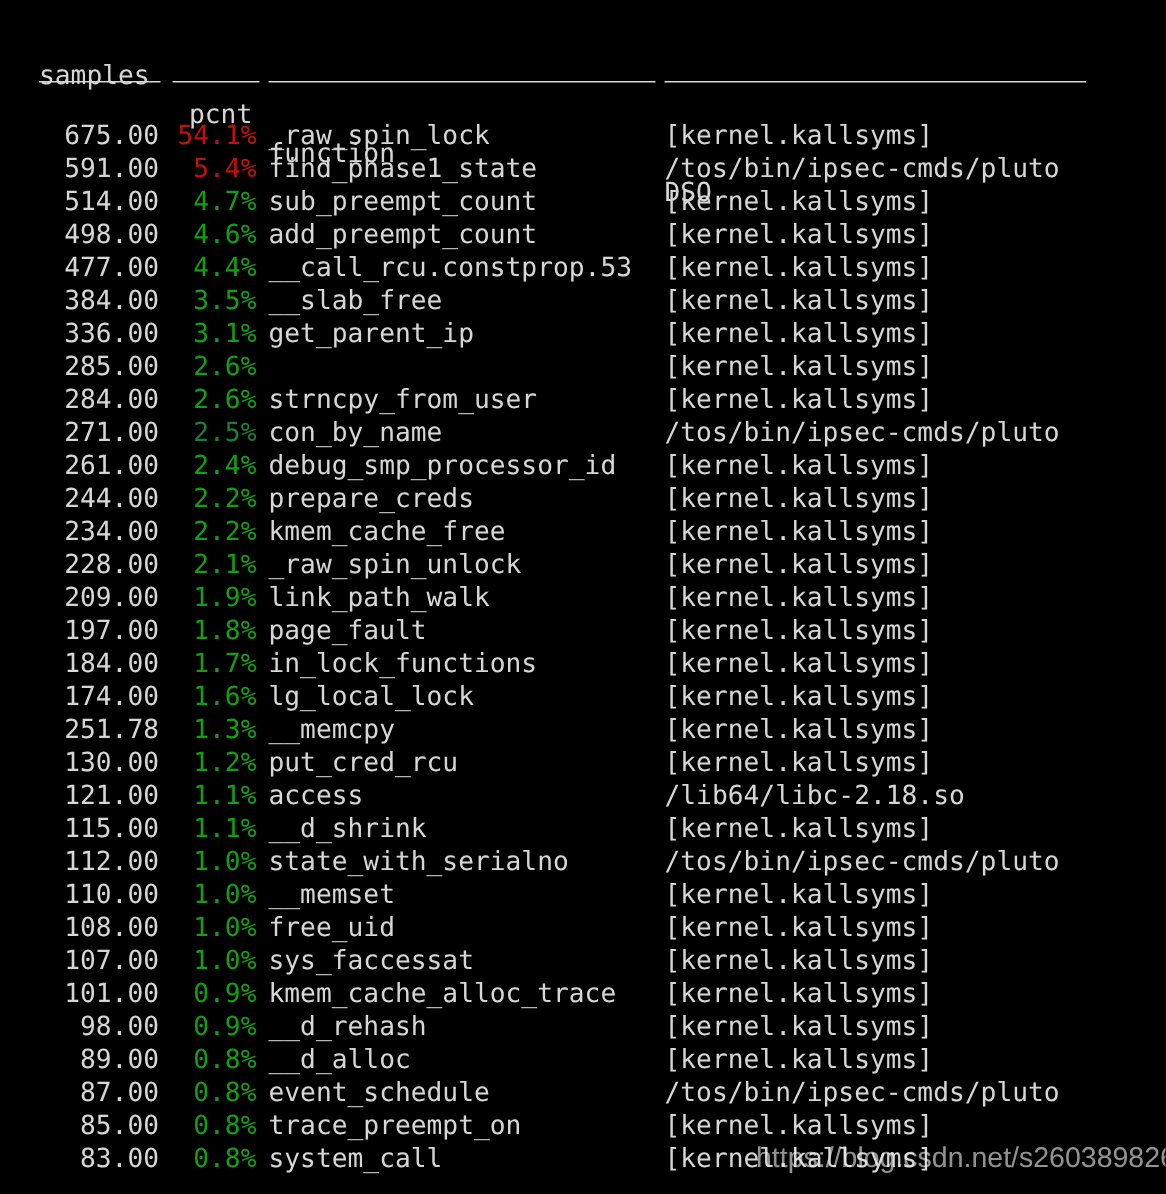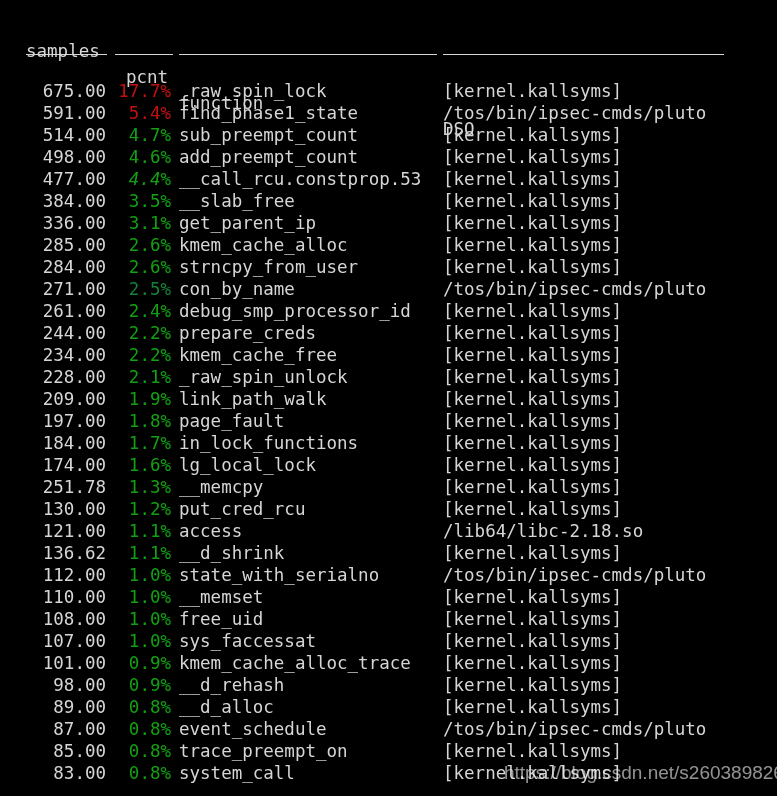--- a/index.html
+++ b/index.html
@@ -140,42 +140,42 @@
   </div>
 
   <div id="rules">
     <div class="rule r-samples"></div>
     <div class="rule r-pcnt"></div>
     <div class="rule r-func"></div>
     <div class="rule r-dso"></div>
   </div>
 
   <div id="rows">
-      <div class="row"><span class="c-samples">675.00</span><span class="c-pcnt" style="color: rgb(194, 16, 16);">17.7%</span><span class="c-func">_raw_spin_lock</span><span class="c-dso">[kernel.kallsyms]</span></div>
+      <div class="row"><span class="c-samples">675.00</span><span class="c-pcnt" style="color: rgb(194, 16, 16);">54.1%</span><span class="c-func">_raw_spin_lock</span><span class="c-dso">[kernel.kallsyms]</span></div>
       <div class="row"><span class="c-samples">591.00</span><span class="c-pcnt" style="color: rgb(194, 16, 16);">5.4%</span><span class="c-func">find_phase1_state</span><span class="c-dso">/tos/bin/ipsec-cmds/pluto</span></div>
       <div class="row"><span class="c-samples">514.00</span><span class="c-pcnt" style="color: rgb(18, 160, 18);">4.7%</span><span class="c-func">sub_preempt_count</span><span class="c-dso">[kernel.kallsyms]</span></div>
       <div class="row"><span class="c-samples">498.00</span><span class="c-pcnt" style="color: rgb(18, 160, 18);">4.6%</span><span class="c-func">add_preempt_count</span><span class="c-dso">[kernel.kallsyms]</span></div>
-      <div class="row"><span class="c-samples">477.00</span><span class="c-pcnt" style="color: rgb(18, 160, 18); font-style: italic;">4.4%</span><span class="c-func">__call_rcu.constprop.53</span><span class="c-dso">[kernel.kallsyms]</span></div>
+      <div class="row"><span class="c-samples">477.00</span><span class="c-pcnt" style="color: rgb(18, 160, 18);">4.4%</span><span class="c-func">__call_rcu.constprop.53</span><span class="c-dso">[kernel.kallsyms]</span></div>
       <div class="row"><span class="c-samples">384.00</span><span class="c-pcnt" style="color: rgb(18, 160, 18);">3.5%</span><span class="c-func">__slab_free</span><span class="c-dso">[kernel.kallsyms]</span></div>
       <div class="row"><span class="c-samples">336.00</span><span class="c-pcnt" style="color: rgb(18, 160, 18);">3.1%</span><span class="c-func">get_parent_ip</span><span class="c-dso">[kernel.kallsyms]</span></div>
-      <div class="row"><span class="c-samples">285.00</span><span class="c-pcnt" style="color: rgb(18, 160, 18);">2.6%</span><span class="c-func">kmem_cache_alloc</span><span class="c-dso">[kernel.kallsyms]</span></div>
+      <div class="row"><span class="c-samples">285.00</span><span class="c-pcnt" style="color: rgb(18, 160, 18);">2.6%</span><span class="c-dso">[kernel.kallsyms]</span></div>
       <div class="row"><span class="c-samples">284.00</span><span class="c-pcnt" style="color: rgb(18, 160, 18);">2.6%</span><span class="c-func">strncpy_from_user</span><span class="c-dso">[kernel.kallsyms]</span></div>
       <div class="row"><span class="c-samples">271.00</span><span class="c-pcnt" style="color: #15803d;">2.5%</span><span class="c-func">con_by_name</span><span class="c-dso">/tos/bin/ipsec-cmds/pluto</span></div>
       <div class="row"><span class="c-samples">261.00</span><span class="c-pcnt" style="color: rgb(18, 160, 18);">2.4%</span><span class="c-func">debug_smp_processor_id</span><span class="c-dso">[kernel.kallsyms]</span></div>
       <div class="row"><span class="c-samples">244.00</span><span class="c-pcnt" style="color: rgb(18, 160, 18);">2.2%</span><span class="c-func">prepare_creds</span><span class="c-dso">[kernel.kallsyms]</span></div>
       <div class="row"><span class="c-samples">234.00</span><span class="c-pcnt" style="color: rgb(18, 160, 18);">2.2%</span><span class="c-func">kmem_cache_free</span><span class="c-dso">[kernel.kallsyms]</span></div>
       <div class="row"><span class="c-samples">228.00</span><span class="c-pcnt" style="color: rgb(18, 160, 18);">2.1%</span><span class="c-func">_raw_spin_unlock</span><span class="c-dso">[kernel.kallsyms]</span></div>
       <div class="row"><span class="c-samples">209.00</span><span class="c-pcnt" style="color: rgb(18, 160, 18);">1.9%</span><span class="c-func">link_path_walk</span><span class="c-dso">[kernel.kallsyms]</span></div>
       <div class="row"><span class="c-samples">197.00</span><span class="c-pcnt" style="color: rgb(18, 160, 18);">1.8%</span><span class="c-func">page_fault</span><span class="c-dso">[kernel.kallsyms]</span></div>
       <div class="row"><span class="c-samples">184.00</span><span class="c-pcnt" style="color: rgb(18, 160, 18);">1.7%</span><span class="c-func">in_lock_functions</span><span class="c-dso">[kernel.kallsyms]</span></div>
       <div class="row"><span class="c-samples">174.00</span><span class="c-pcnt" style="color: rgb(18, 160, 18);">1.6%</span><span class="c-func">lg_local_lock</span><span class="c-dso">[kernel.kallsyms]</span></div>
       <div class="row"><span class="c-samples">251.78</span><span class="c-pcnt" style="color: rgb(18, 160, 18);">1.3%</span><span class="c-func">__memcpy</span><span class="c-dso">[kernel.kallsyms]</span></div>
       <div class="row"><span class="c-samples">130.00</span><span class="c-pcnt" style="color: rgb(18, 160, 18);">1.2%</span><span class="c-func">put_cred_rcu</span><span class="c-dso">[kernel.kallsyms]</span></div>
       <div class="row"><span class="c-samples">121.00</span><span class="c-pcnt" style="color: rgb(18, 160, 18);">1.1%</span><span class="c-func">access</span><span class="c-dso">/lib64/libc-2.18.so</span></div>
-      <div class="row"><span class="c-samples">136.62</span><span class="c-pcnt" style="color: rgb(18, 160, 18);">1.1%</span><span class="c-func">__d_shrink</span><span class="c-dso">[kernel.kallsyms]</span></div>
+      <div class="row"><span class="c-samples">115.00</span><span class="c-pcnt" style="color: rgb(18, 160, 18);">1.1%</span><span class="c-func">__d_shrink</span><span class="c-dso">[kernel.kallsyms]</span></div>
       <div class="row"><span class="c-samples">112.00</span><span class="c-pcnt" style="color: rgb(18, 160, 18);">1.0%</span><span class="c-func">state_with_serialno</span><span class="c-dso">/tos/bin/ipsec-cmds/pluto</span></div>
       <div class="row"><span class="c-samples">110.00</span><span class="c-pcnt" style="color: rgb(18, 160, 18);">1.0%</span><span class="c-func">__memset</span><span class="c-dso">[kernel.kallsyms]</span></div>
       <div class="row"><span class="c-samples">108.00</span><span class="c-pcnt" style="color: rgb(18, 160, 18);">1.0%</span><span class="c-func">free_uid</span><span class="c-dso">[kernel.kallsyms]</span></div>
       <div class="row"><span class="c-samples">107.00</span><span class="c-pcnt" style="color: rgb(18, 160, 18);">1.0%</span><span class="c-func">sys_faccessat</span><span class="c-dso">[kernel.kallsyms]</span></div>
       <div class="row"><span class="c-samples">101.00</span><span class="c-pcnt" style="color: rgb(18, 160, 18);">0.9%</span><span class="c-func">kmem_cache_alloc_trace</span><span class="c-dso">[kernel.kallsyms]</span></div>
       <div class="row"><span class="c-samples">98.00</span><span class="c-pcnt" style="color: rgb(18, 160, 18);">0.9%</span><span class="c-func">__d_rehash</span><span class="c-dso">[kernel.kallsyms]</span></div>
       <div class="row"><span class="c-samples">89.00</span><span class="c-pcnt" style="color: rgb(18, 160, 18);">0.8%</span><span class="c-func">__d_alloc</span><span class="c-dso">[kernel.kallsyms]</span></div>
       <div class="row"><span class="c-samples">87.00</span><span class="c-pcnt" style="color: rgb(18, 160, 18);">0.8%</span><span class="c-func">event_schedule</span><span class="c-dso">/tos/bin/ipsec-cmds/pluto</span></div>
       <div class="row"><span class="c-samples">85.00</span><span class="c-pcnt" style="color: rgb(18, 160, 18);">0.8%</span><span class="c-func">trace_preempt_on</span><span class="c-dso">[kernel.kallsyms]</span></div>
       <div class="row"><span class="c-samples">83.00</span><span class="c-pcnt" style="color: rgb(18, 160, 18);">0.8%</span><span class="c-func">system_call</span><span class="c-dso">[kernel.kallsyms]</span></div>

